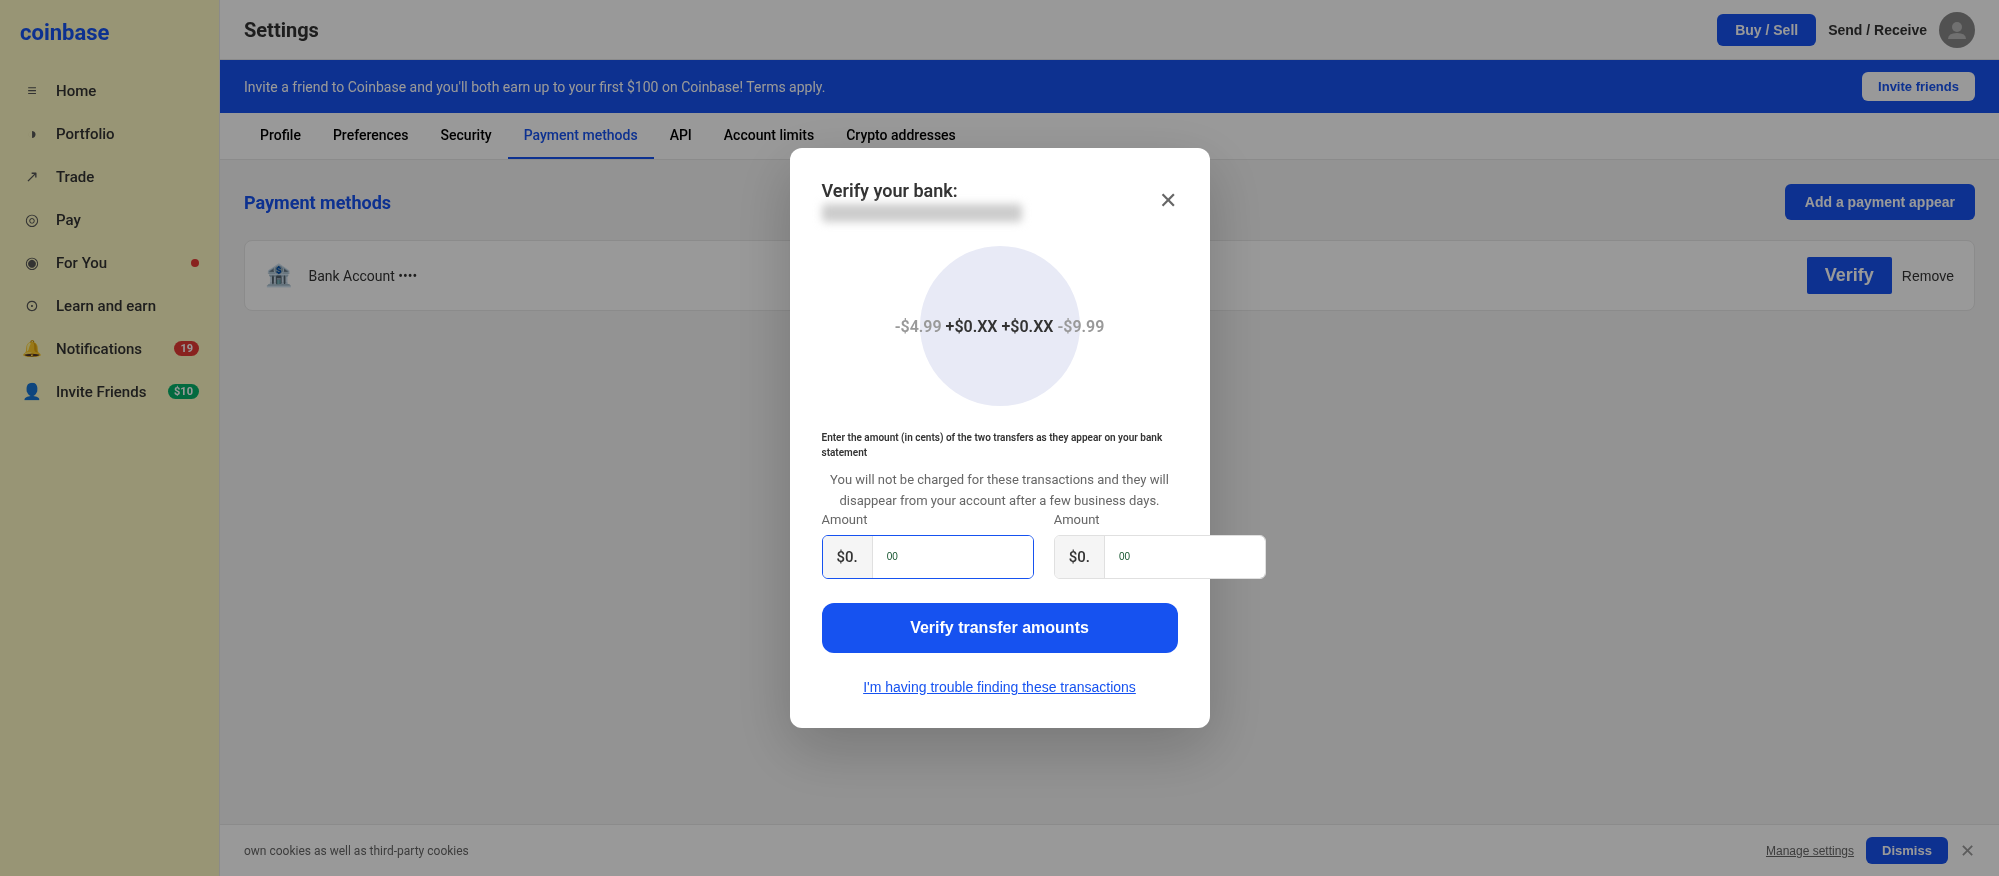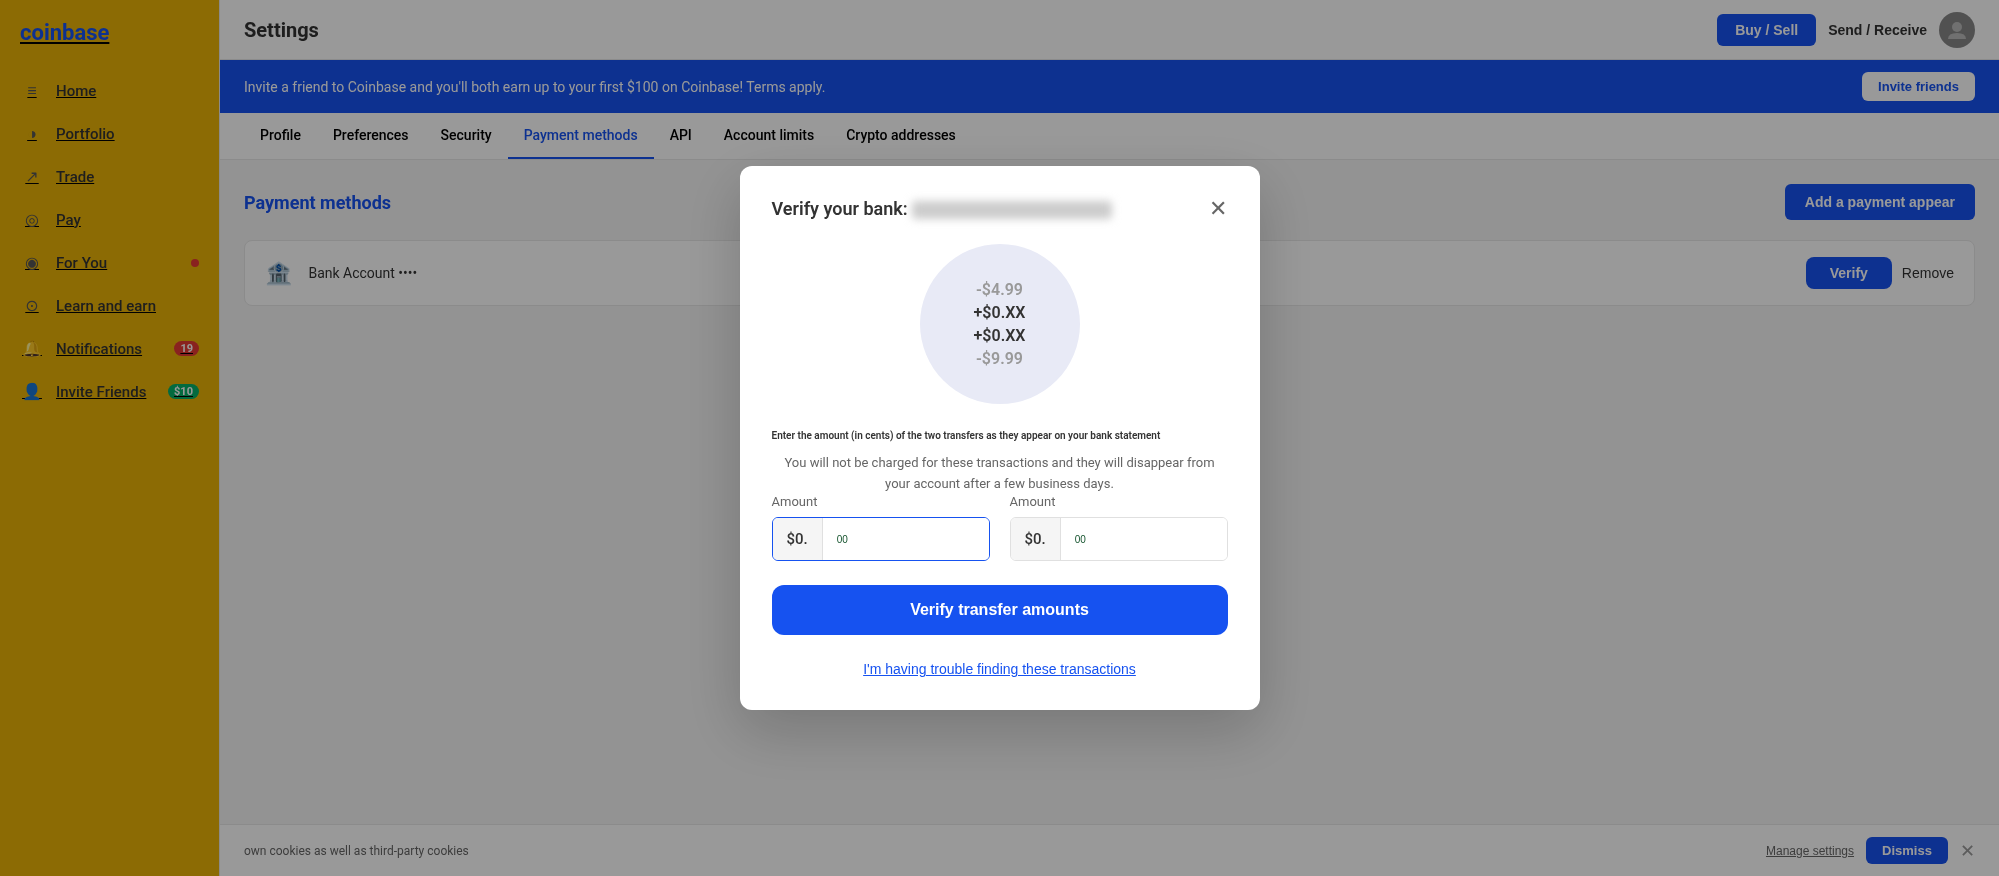--- a/index.html
+++ b/index.html
@@ -2,27 +2,26 @@
 <html><head>
   <meta charset="utf-8">
   <style>
     * { box-sizing: border-box; margin: 0; padding: 0; }
     body { font-family: -apple-system, BlinkMacSystemFont, 'Segoe UI', Roboto, sans-serif; background: #f5f5f5; display: flex; height: 876px; overflow: hidden; }
 
     
     .sidebar {
       width: 220px;
       min-width: 220px;
-      background: #eab308;
+      background: #fef9c3;
       border-right: 1px solid #e8e8e8;
       display: flex;
       flex-direction: column;
       padding: 20px 0;
       z-index: 1;
-      text-decoration: underline;
     }
     .sidebar-logo {
       padding: 0 20px 24px 20px;
       font-size: 22px;
       font-weight: 700;
       color: #1652f0;
     }
     .sidebar-item {
       display: flex;
       align-items: center;
@@ -217,23 +216,23 @@
     .bank-icon {
       font-size: 22px;
       color: #1652f0;
     }
     .bank-info { color: #333; font-size: 14px; }
     .payment-actions { display: flex; gap: 10px; align-items: center; }
     .btn-verify {
       background: #1652f0;
       color: #fff;
       border: none;
-      border-radius: 8px;
-      padding: 8px 24px;
-      font-size: 14px;
+      border-radius: 2px;
+      padding: 8px 18px;
+      font-size: 18px;
       font-weight: 600;
       cursor: pointer;
     }
     .btn-remove {
       background: none;
       border: none;
       font-size: 14px;
       color: #333;
       cursor: pointer;
       font-weight: 500;
@@ -270,21 +269,21 @@
       z-index: 100;
       display: flex;
       align-items: center;
       justify-content: center;
     }
 
     
     .modal {
       background: #fff;
       border-radius: 12px;
-      width: 520px;
+      width: 420px;
       max-width: 95vw;
       padding: 32px;
       position: relative;
       box-shadow: 0 20px 60px rgba(0,0,0,0.2);
     }
     .modal-header {
       display: flex;
       align-items: center;
       justify-content: space-between;
       margin-bottom: 24px;
@@ -313,21 +312,21 @@
     }
 
     
     .circle-graphic {
       width: 160px;
       height: 160px;
       border-radius: 50%;
       background: #e8eaf6;
       margin: 0 auto 24px auto;
       display: flex;
-      flex-direction: column;
+      flex-direction: row;
       align-items: center;
       justify-content: center;
       gap: 4px;
     }
     .circle-amount {
       font-size: 16px;
       font-weight: 600;
     }
     .circle-amount.neg { color: #999; }
     .circle-amount.pos { color: #333; }

